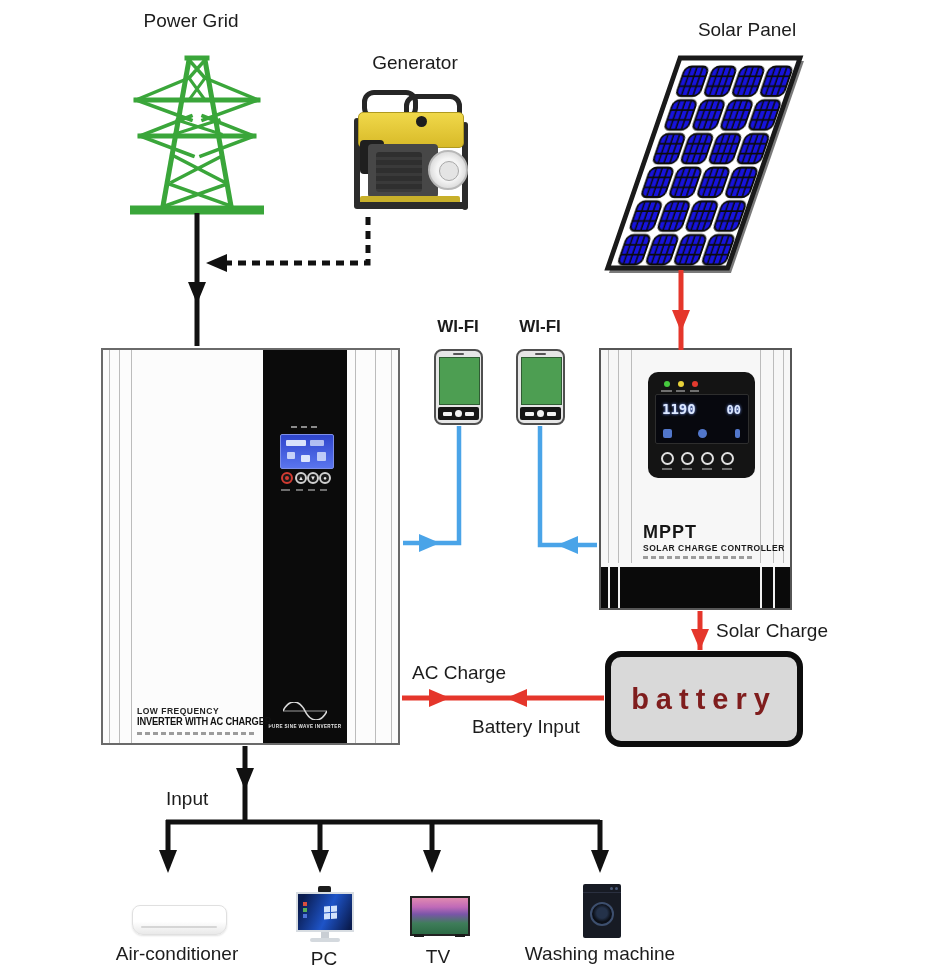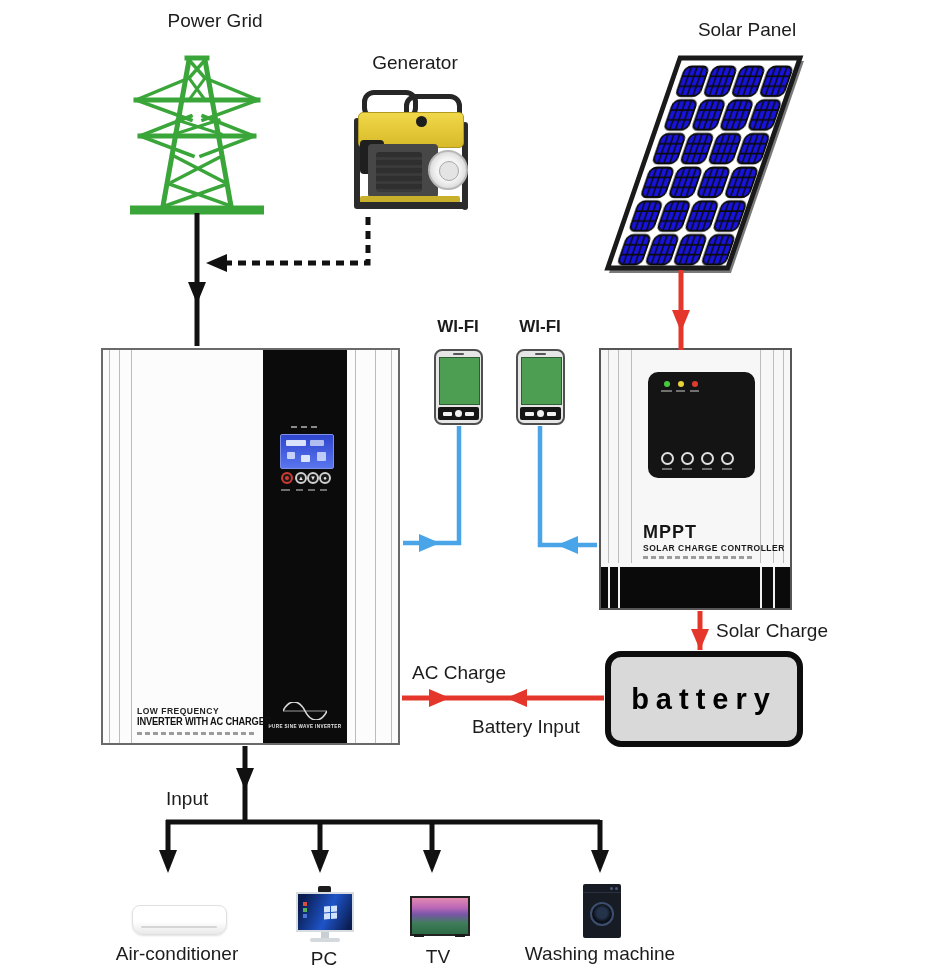--- a/index.html
+++ b/index.html
@@ -36,21 +36,21 @@
   .ctl-band{position:absolute;left:0;top:217px;width:189px;height:41px;background:#0a0a0a;}
   
   .phone{position:absolute;width:49px;height:76px;border:2px solid #4f4f4f;border-radius:8px;background:#e6e6e6;box-sizing:border-box;}
   .phone .screen{position:absolute;left:3px;top:6px;width:39px;height:46px;background:#4d9e52;border:1px solid #2f5c33;}
   .phone .speaker{position:absolute;left:17px;top:2px;width:11px;height:2px;background:#555;border-radius:1px;}
   .phone .bar{position:absolute;left:2px;bottom:3px;width:41px;height:13px;background:#161616;border-radius:2px;display:flex;align-items:center;justify-content:center;gap:3px;}
   .phone .key{width:9px;height:4px;background:#f2f2f2;border-radius:1px;}
   .phone .home{width:7px;height:7px;background:#f2f2f2;border-radius:50%;}
   
   .battery{position:absolute;left:605px;top:651px;width:198px;height:96px;box-sizing:border-box;background:#d9d9d9;border:6px solid #0d0d0d;border-radius:16px;display:flex;align-items:center;justify-content:center;}
-  .battery span{font-size:29px;font-weight:800;letter-spacing:7px;color:#000000;}
+  .battery span{font-size:29px;font-weight:800;letter-spacing:7px;color:#7f1d1d;}
   
   .ac{position:absolute;left:132px;top:905px;width:93px;height:28px;background:linear-gradient(180deg,#ffffff 55%,#e9e9e9);border:1px solid #e0e0e0;border-radius:8px 8px 11px 11px;box-shadow:0 1px 2px rgba(0,0,0,.12);}
   .ac .slot{position:absolute;left:8px;top:20px;width:76px;height:2px;background:#d6d6d6;border-radius:1px;}
   .pc{position:absolute;left:296px;top:886px;width:58px;height:58px;}
   .pc .cam{position:absolute;left:22px;top:0;width:13px;height:7px;background:#1c1c1c;border-radius:2px;}
   .pc .mon{position:absolute;left:0;top:6px;width:58px;height:40px;background:linear-gradient(115deg,#0a1c50 10%,#1e54c8 55%,#0a1c50 95%);border:2px solid #d8dde2;box-sizing:border-box;}
   .pc .win{position:absolute;left:26px;top:12px;width:13px;height:13px;display:grid;grid-template-columns:6px 6px;grid-template-rows:6px 6px;gap:1px;transform:skewY(-4deg);}
   .pc .win i{background:rgba(220,235,255,.95);display:block;}
   .pc .tile{position:absolute;width:4px;height:4px;left:5px;}
   .pc .stem{position:absolute;left:25px;top:46px;width:8px;height:6px;background:#c9ced4;}
@@ -74,21 +74,21 @@
   .gen .filter{position:absolute;left:8px;top:52px;width:24px;height:34px;background:#1f1f1f;border-radius:4px;}
   .gen .alt{position:absolute;left:76px;top:62px;width:40px;height:40px;border-radius:50%;background:radial-gradient(circle,#f4f4f4 0 45%,#dedede 70%);border:2px solid #b8b8b8;box-sizing:border-box;}
   .gen .alt i{position:absolute;left:9px;top:9px;width:18px;height:18px;border-radius:50%;background:#e4e4e4;border:1px solid #a8a8a8;}
   .gen .skid{position:absolute;left:8px;top:108px;width:100px;height:8px;background:#c8b02a;border-radius:2px;}
 </style>
 </head>
 <body>
 
 <div class="canvas">
 
-  <div class="lbl" style="left:148px;top:10px;width:134px">Power Grid</div>
+  <div class="lbl" style="left:124px;top:10px;width:134px">Power Grid</div>
   <div class="lbl" style="left:355px;top:52px;width:120px">Generator</div>
   <div class="lbl" style="left:682px;top:19px;width:130px">Solar Panel</div>
   <div class="lbl bold" style="left:428px;top:317px;width:60px">WI-FI</div>
   <div class="lbl bold" style="left:510px;top:317px;width:60px">WI-FI</div>
   <div class="lbl" style="left:716px;top:620px;text-align:right">Solar Charge</div>
   <div class="lbl" style="left:412px;top:662px;text-align:left">AC Charge</div>
   <div class="lbl" style="left:472px;top:716px;text-align:left">Battery Input</div>
   <div class="lbl" style="left:166px;top:788px;text-align:left">Input</div>
   <div class="lbl" style="left:102px;top:943px;width:150px">Air-conditioner</div>
   <div class="lbl" style="left:294px;top:948px;width:60px">PC</div>
@@ -212,20 +212,27 @@
     <div class="seam" style="left:172px;bottom:45px"></div>
     <div class="seam" style="left:182px;bottom:45px"></div>
 
     <div class="ctl-bezel">
       <div class="led" style="left:16px;top:9px;background:#46c93e"></div>
       <div class="led" style="left:30px;top:9px;background:#e8d23a"></div>
       <div class="led" style="left:44px;top:9px;background:#e23a2e"></div>
       <div class="dash" style="left:13px;top:18px;width:11px;background:#707070"></div>
       <div class="dash" style="left:28px;top:18px;width:9px;background:#707070"></div>
       <div class="dash" style="left:42px;top:18px;width:9px;background:#707070"></div>
+      <div class="ctl-lcd">
+        <span class="seg" style="left:6px;top:6px;font-size:14px">1190</span>
+        <span class="seg" style="right:7px;top:8px;font-size:12px">00</span>
+        <div class="lcd-ic" style="left:7px"></div>
+        <div class="lcd-ic" style="left:42px;border-radius:50%"></div>
+        <div class="lcd-ic" style="right:8px;width:5px"></div>
+      </div>
       <div class="ctl-btn" style="left:13px;top:80px"></div>
       <div class="ctl-btn" style="left:33px;top:80px"></div>
       <div class="ctl-btn" style="left:53px;top:80px"></div>
       <div class="ctl-btn" style="left:73px;top:80px"></div>
       <div class="dash" style="left:14px;top:96px;width:10px;background:#6e6e6e"></div>
       <div class="dash" style="left:34px;top:96px;width:10px;background:#6e6e6e"></div>
       <div class="dash" style="left:54px;top:96px;width:10px;background:#6e6e6e"></div>
       <div class="dash" style="left:74px;top:96px;width:10px;background:#6e6e6e"></div>
     </div>
 

